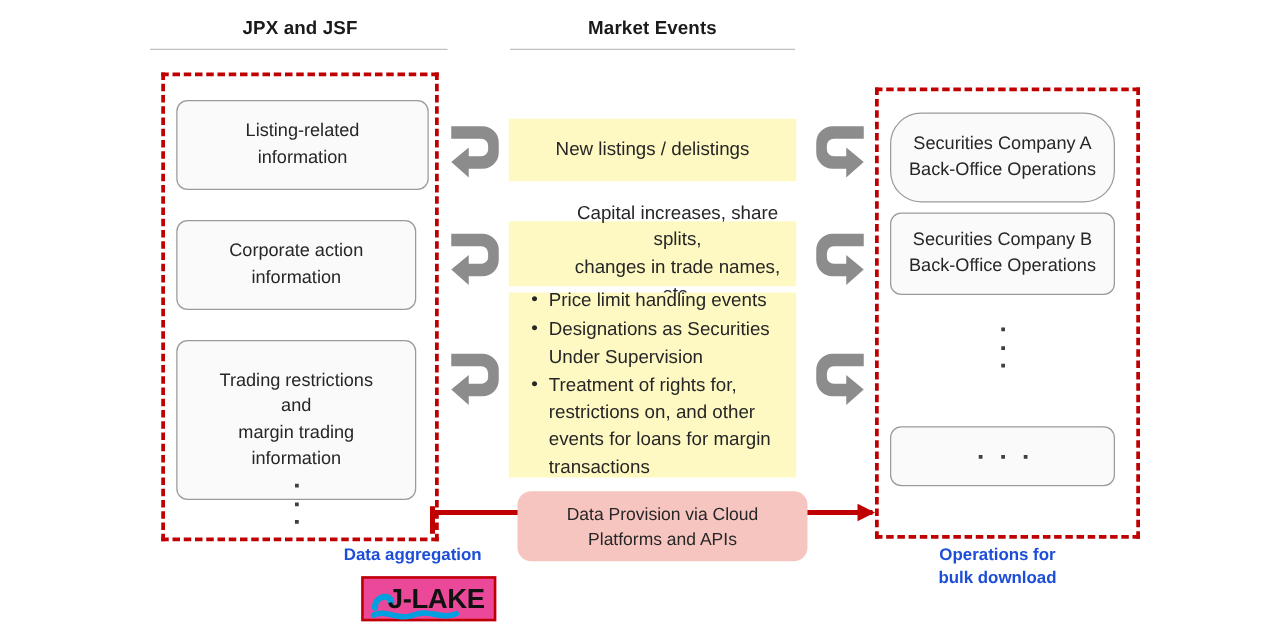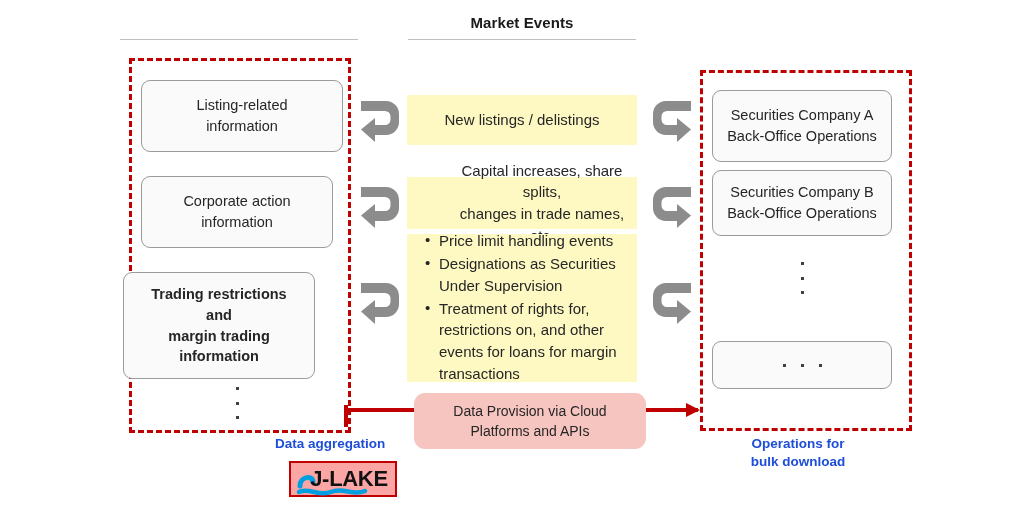--- a/index.html
+++ b/index.html
@@ -62,51 +62,52 @@
   
   .vdots{display:flex;flex-direction:column;align-items:center;justify-content:space-between;}
   .vdots span{width:3px;height:3px;background:#3f3f3f;display:block;}
   .hdots{display:flex;flex-direction:row;align-items:center;justify-content:center;gap:15px;}
   .hdots span{width:3px;height:3px;background:#3f3f3f;display:block;}
 
   svg{display:block;overflow:visible;}
 
   
   .logo{
-    border:2px solid #c00000;background:#fca5a5;
+    border:2px solid #c00000;background:#ec4899;
     display:flex;align-items:center;justify-content:center;position:relative;
   }
   .logo-text{
     font-weight:bold;font-size:22px;color:#111111;letter-spacing:-.3px;
     position:relative;z-index:3;padding-left:12px;
   }
 </style>
 </head>
 <body>
 
 <div id="stage">
 
+  <div class="abs col-title" style="left:120px;top:14px;width:240px;">JPX and JSF</div>
   <div class="abs col-rule" style="left:120px;top:39px;width:238px;"></div>
 
   <div class="abs col-title" style="left:408px;top:14px;width:228px;">Market Events</div>
   <div class="abs col-rule" style="left:408px;top:39px;width:228px;"></div>
 
   <div class="abs dashed-box" style="left:129px;top:58px;width:222px;height:375px;"></div>
 
   <div class="abs wbox" style="left:141px;top:80px;width:202px;height:72px;">
     <div class="inner" style="white-space:pre-line;">Listing-related
 information</div>
   </div>
 
   <div class="abs wbox" style="left:141px;top:176px;width:192px;height:72px;">
     <div class="inner" style="white-space:pre-line;">Corporate action
 information</div>
   </div>
 
-  <div class="abs wbox" style="left:123px;top:272px;width:192px;height:107px;font-weight:bold;">
+  <div class="abs wbox" style="left:141px;top:272px;width:192px;height:128px;">
     <div class="inner" style="white-space:pre-line;">Trading restrictions
 and
 margin trading
 information</div>
   </div>
 
   <div class="abs vdots" style="left:235px;top:387px;width:4px;height:32px;">
     <span></span>
     <span></span>
     <span></span>
@@ -156,21 +157,21 @@
     </svg>
   </div>
   <div class="abs" style="left:651px;top:278px;width:42px;height:48px;">
     <svg width="42" height="48" viewBox="0 0 42 48">
       <path d="M40 5 H15 A13 13 0 0 0 2 18 v8 a13 13 0 0 0 13 13 h11 v7 l14 -12.5 L26 22 v7 H16 A5.5 5.5 0 0 1 10.5 23.5 v-3 A5.5 5.5 0 0 1 16 15 h24 Z" fill="#8c8c8c"></path>
     </svg>
   </div>
 
   <div class="abs dashed-box" style="left:700px;top:70px;width:212px;height:361px;"></div>
 
-  <div class="abs wbox" style="left:712px;top:90px;width:180px;height:72px;">
+  <div class="abs wbox" style="left:712px;top:90px;width:180px;height:72px;border-radius:25px;">
     <div class="inner" style="white-space:pre-line;">Securities Company A
 Back-Office Operations</div>
   </div>
 
   <div class="abs wbox" style="left:712px;top:170px;width:180px;height:66px;">
     <div class="inner" style="white-space:pre-line;">Securities Company B
 Back-Office Operations</div>
   </div>
 
   <div class="abs vdots" style="left:800px;top:262px;width:4px;height:32px;">

